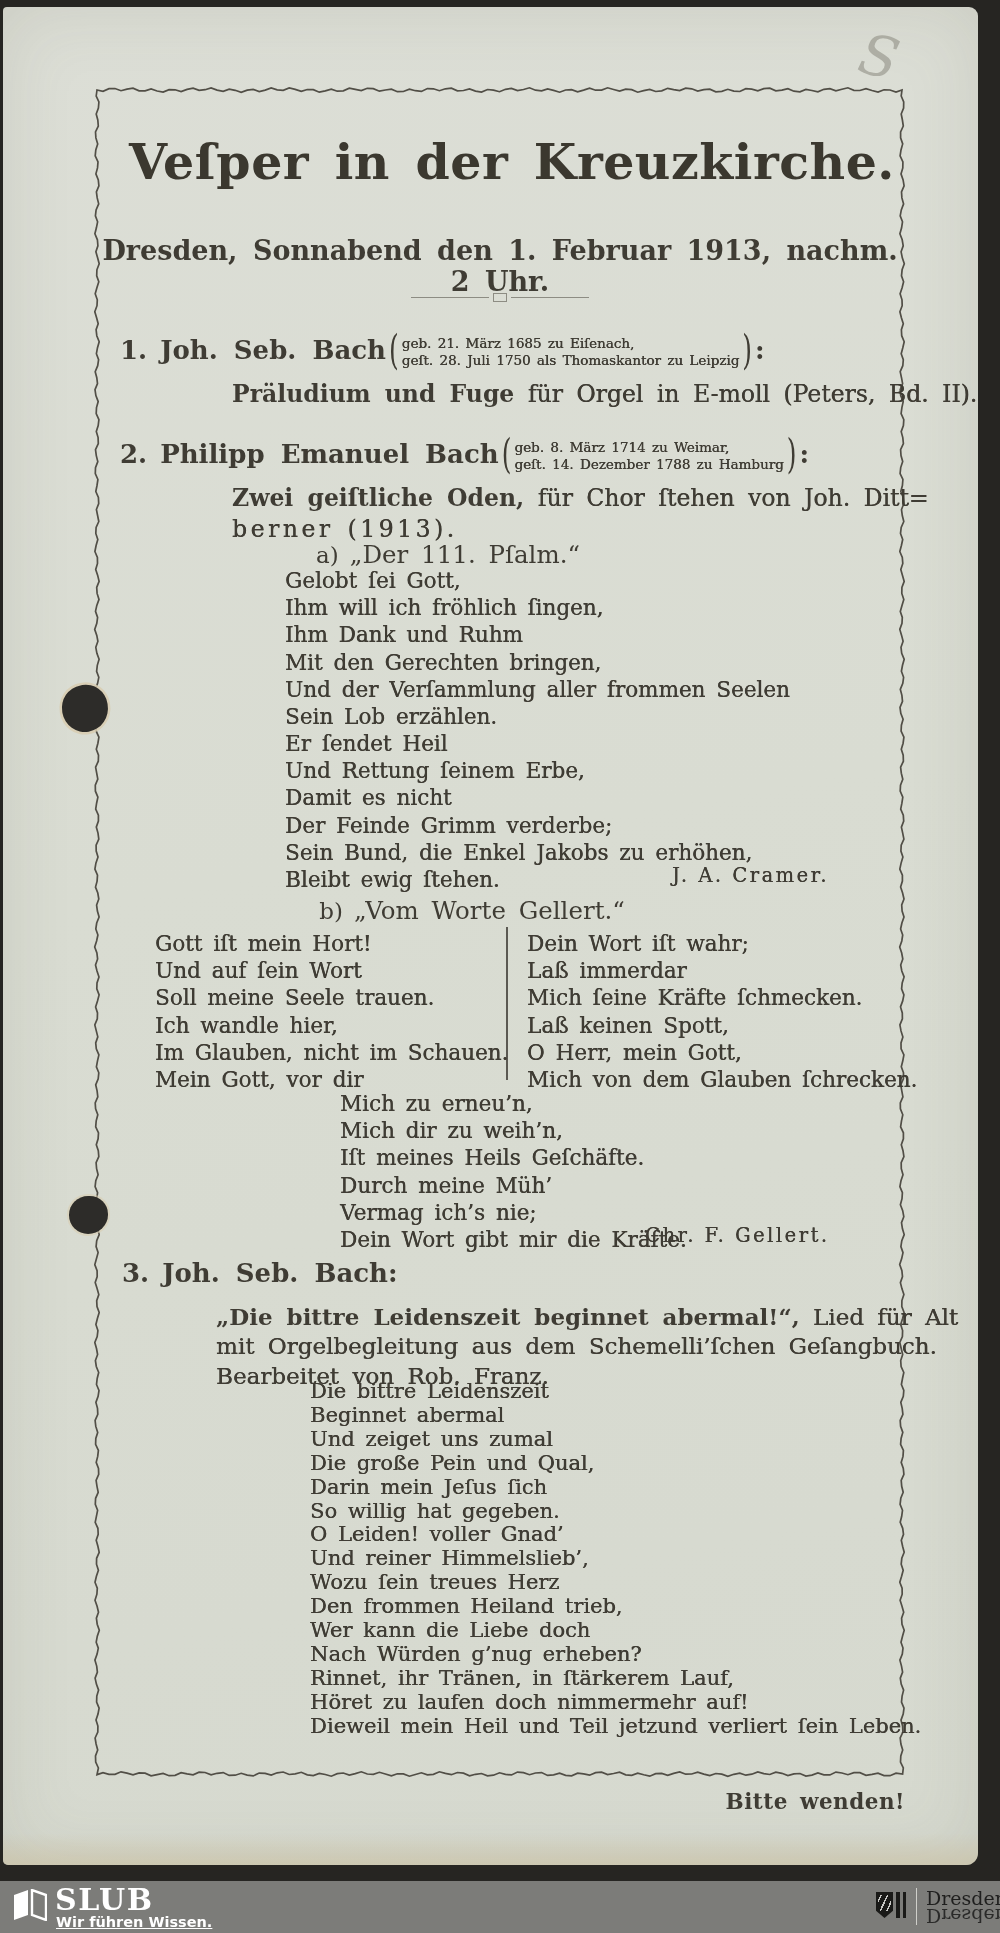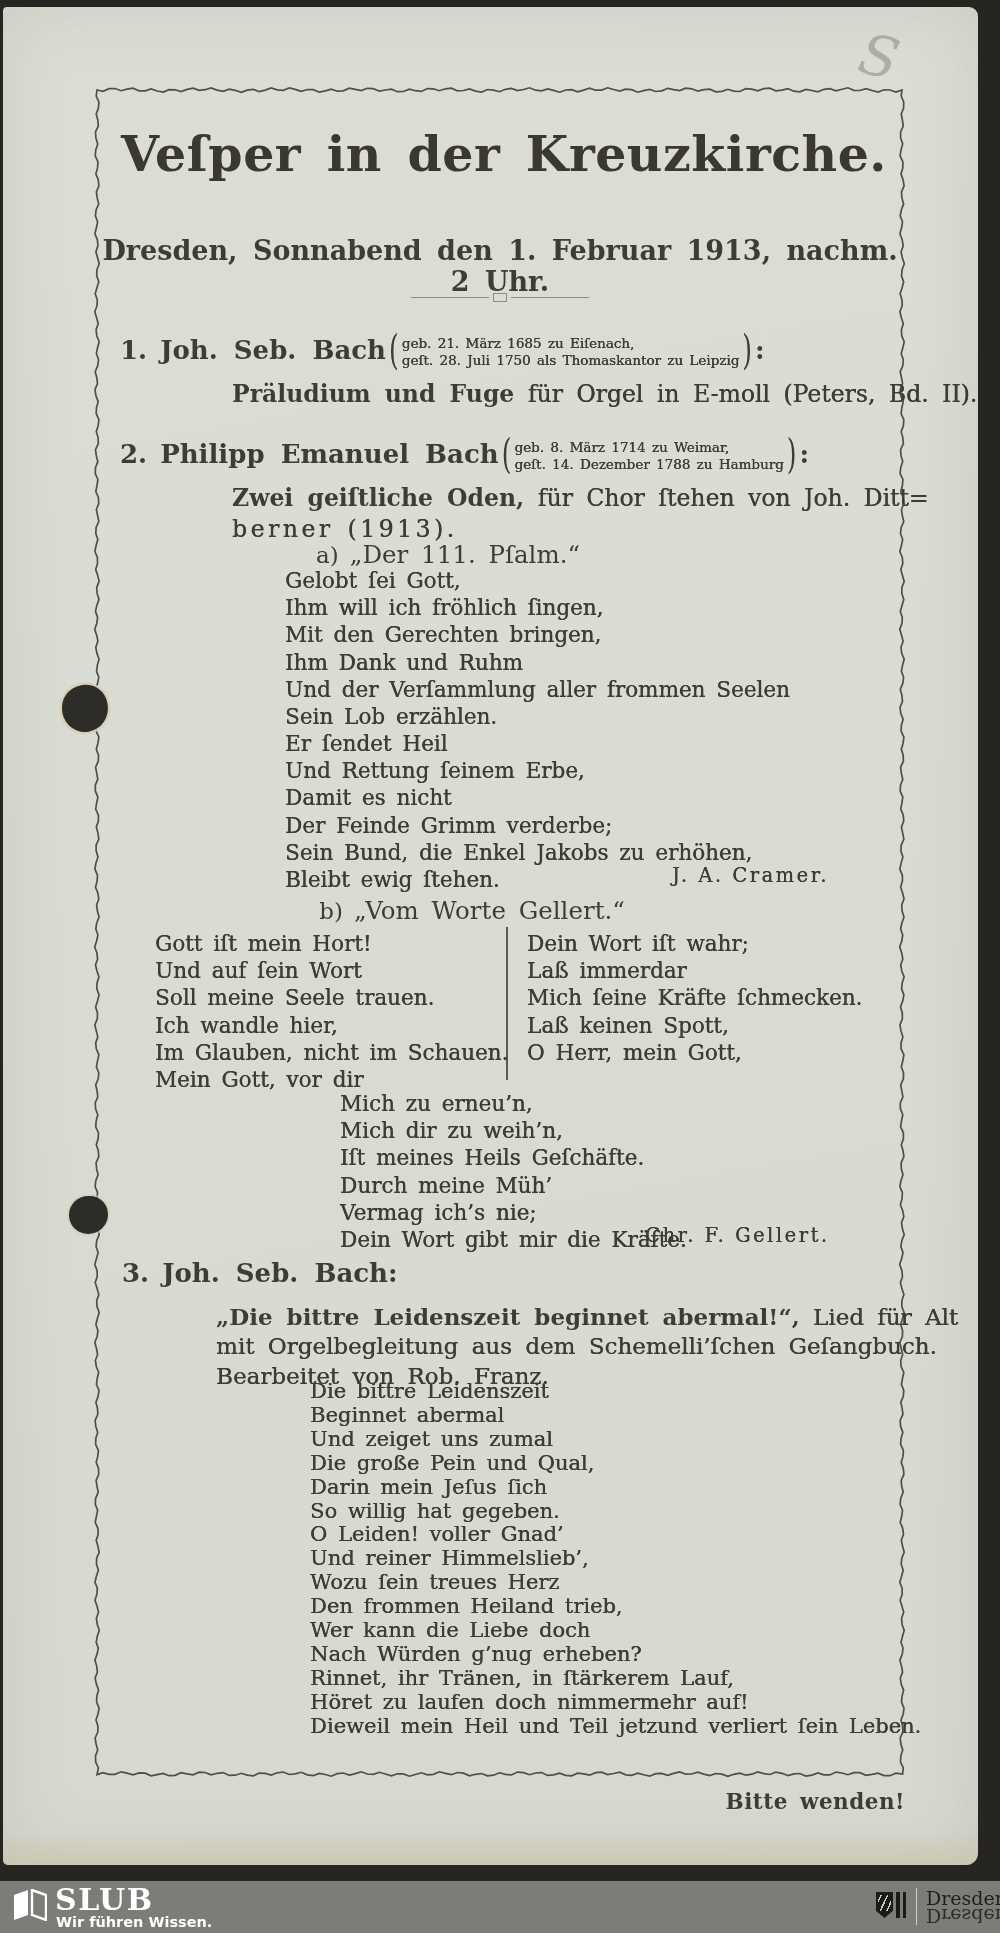--- a/index.html
+++ b/index.html
@@ -12,21 +12,21 @@
          border-radius:0 0 12px 5px;
          background:linear-gradient(to bottom,rgba(203,192,160,0),rgba(203,192,160,.55));}
   .border-svg{position:absolute;left:0;top:0;width:1000px;height:1933px;pointer-events:none;}
   .border-svg path{stroke:#514e46;stroke-width:1.7;fill:none;}
 
   .b{font-weight:700;}
   .sb{font-weight:400;text-shadow:.35px 0 0 currentColor;}
 
   .s-mark{position:absolute;left:860px;top:24px;font-size:56px;font-style:italic;
           color:rgba(130,127,117,.5);transform:rotate(14deg);}
-  .title{position:absolute;left:97px;width:806px;top:121px;margin:4px;font-size:49px;
+  .title{position:absolute;left:97px;width:806px;top:121px;margin:12px;font-size:49px;
          font-weight:700;text-align:center;letter-spacing:.5px;word-spacing:8px;color:#3b382f;}
   .dateline{position:absolute;left:92px;width:816px;top:235px;font-size:27px;
          font-weight:700;text-align:center;word-spacing:6px;}
   .ornament{position:absolute;top:293px;left:411px;width:178px;display:flex;align-items:center;gap:4px;}
   .orn-line{flex:1;height:1.5px;background:#8d8c83;}
   .orn-box{width:12px;height:7px;border:1.5px solid #8d8c83;}
 
   .prog-head{position:absolute;left:120px;display:flex;align-items:flex-start;white-space:nowrap;}
   .num{font-size:26px;font-weight:700;margin-right:13px;line-height:34px;}
   .composer{font-size:26px;font-weight:700;word-spacing:7px;line-height:34px;}
@@ -58,21 +58,21 @@
   .hole1{left:62px;top:685px;width:46px;height:47px;transform:rotate(-10deg);
          box-shadow:0 0 0 2.5px rgba(216,205,176,.85);}
   .hole2{left:69px;top:1196px;width:39px;height:38px;
          box-shadow:0 0 0 2px rgba(216,205,176,.6);}
 
   .footer-bar{position:absolute;left:0;top:1881px;width:1000px;height:52px;background:#7c7c79;}
   .slub-book{position:absolute;left:13px;top:8px;}
   .slub-name{position:absolute;left:55px;top:1px;font-size:30px;font-weight:700;
          color:#fff;letter-spacing:1.5px;font-family:"DejaVu Serif",serif;}
   .slub-slogan{position:absolute;left:56px;top:33px;font-size:14.5px;font-weight:700;
-         color:#fff;font-family:"DejaVu Sans",sans-serif;}
+         color:#fff;font-family:"DejaVu Sans",sans-serif;text-decoration:underline;}
   .dresden-arms{position:absolute;left:876px;top:11px;display:flex;gap:3px;height:26px;}
   .shield{width:17px;height:26px;background:#1a1a18;position:relative;
          clip-path:polygon(0 0,100% 0,100% 72%,50% 100%,0 72%);}
   .shield::after{content:"";position:absolute;left:2px;top:3px;right:2px;bottom:7px;
          background:repeating-linear-gradient(115deg,transparent 0 2px,rgba(230,230,226,.85) 2px 3.5px,transparent 3.5px 6px);}
   .arms-bar{width:3.5px;height:26px;background:#1a1a18;}
   .dresden-divider{position:absolute;left:916px;top:7px;width:1px;height:37px;background:#cfcfca;}
   .dresden-text{position:absolute;left:926px;top:8px;font-size:19px;line-height:18px;
          color:#1f1f1e;font-family:"DejaVu Serif",serif;}
   .dresden-text span{display:block;}
@@ -130,22 +130,22 @@
   </div>
   <div class="workline sb spaced" style="top:515px">berner (1913).</div>
 
   <div class="sec-head" style="top:540px;left:92px;width:712px">
     <span class="sec-label">a)</span>
     <span class="sec-title">„Der 111. Pſalm.“</span>
   </div>
   <div class="verse" style="top:567px;left:285px">
       <div>Gelobt ſei Gott,</div>
       <div>Ihm will ich fröhlich ſingen,</div>
+      <div>Ihm Dank und Ruhm</div>
       <div>Mit den Gerechten bringen,</div>
-      <div>Ihm Dank und Ruhm</div>
       <div>Und der Verſammlung aller frommen Seelen</div>
       <div>Sein Lob erzählen.</div>
     </div>
   <div class="verse" style="top:730px;left:285px">
       <div>Er ſendet Heil</div>
       <div>Und Rettung ſeinem Erbe,</div>
       <div>Damit es nicht</div>
       <div>Der Feinde Grimm verderbe;</div>
       <div>Sein Bund, die Enkel Jakobs zu erhöhen,</div>
       <div>Bleibt ewig ſtehen.</div>
@@ -164,20 +164,21 @@
       <div>Ich wandle hier,</div>
       <div>Im Glauben, nicht im Schauen.</div>
       <div>Mein Gott, vor dir</div>
     </div>
   <div class="verse" style="top:930px;left:527px">
       <div>Dein Wort iſt wahr;</div>
       <div>Laß immerdar</div>
       <div>Mich ſeine Kräfte ſchmecken.</div>
       <div>Laß keinen Spott,</div>
       <div>O Herr, mein Gott,</div>
+      <div>Mich von dem Glauben ſchrecken.</div>
     </div>
   <div class="verse" style="top:1090px;left:340px">
       <div>Mich zu erneu’n,</div>
       <div>Mich dir zu weih’n,</div>
       <div>Iſt meines Heils Geſchäfte.</div>
       <div>Durch meine Müh’</div>
       <div>Vermag ich’s nie;</div>
       <div>Dein Wort gibt mir die Kräfte.</div>
     </div>
   <div class="attribution" style="top:1224px;left:645px">Chr. F. Gellert.</div>

